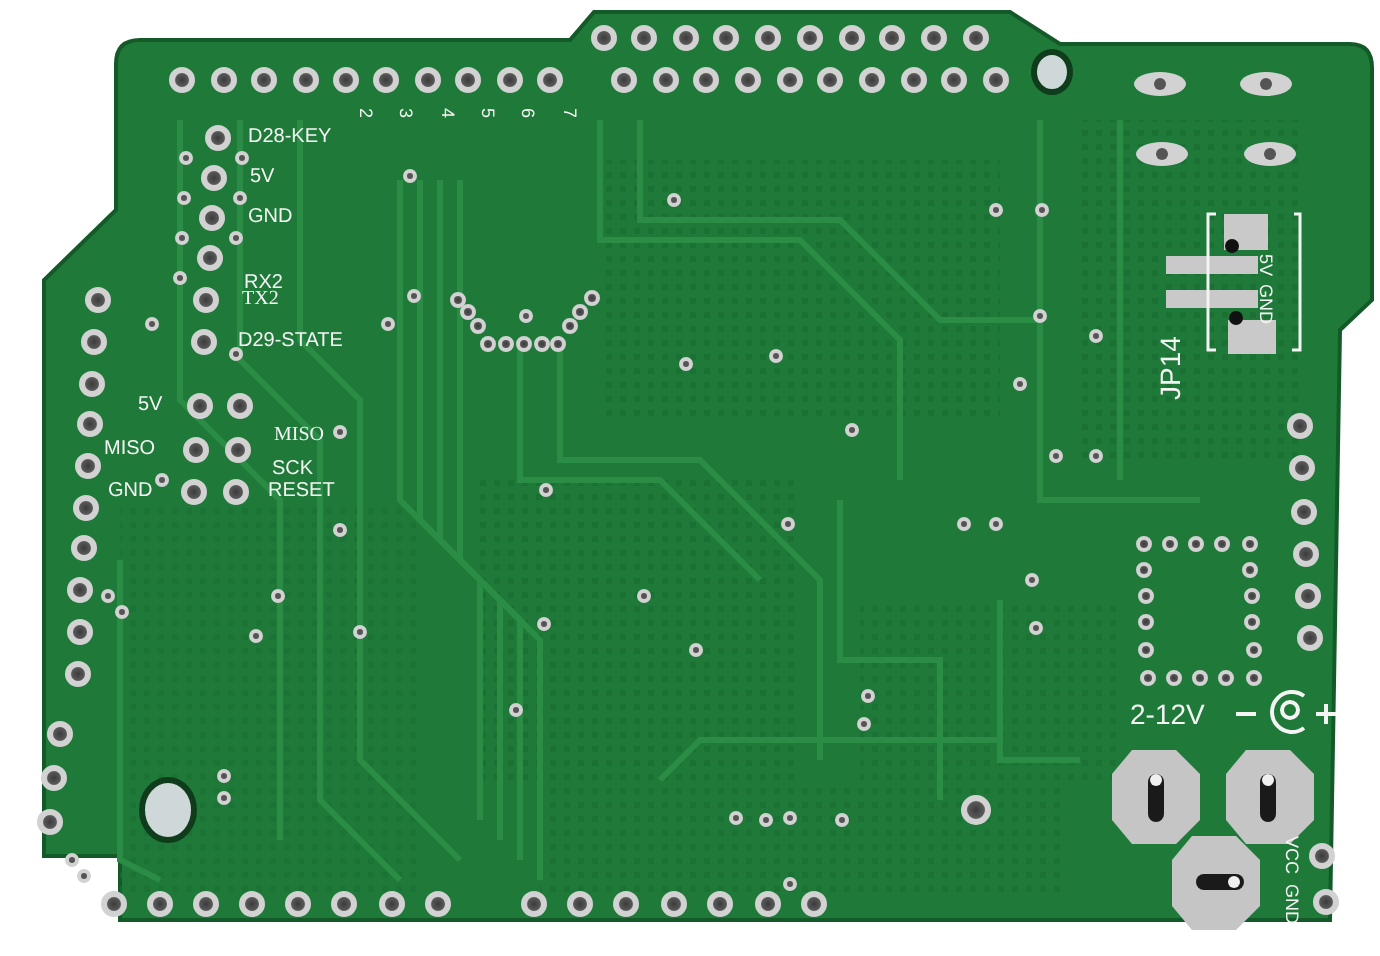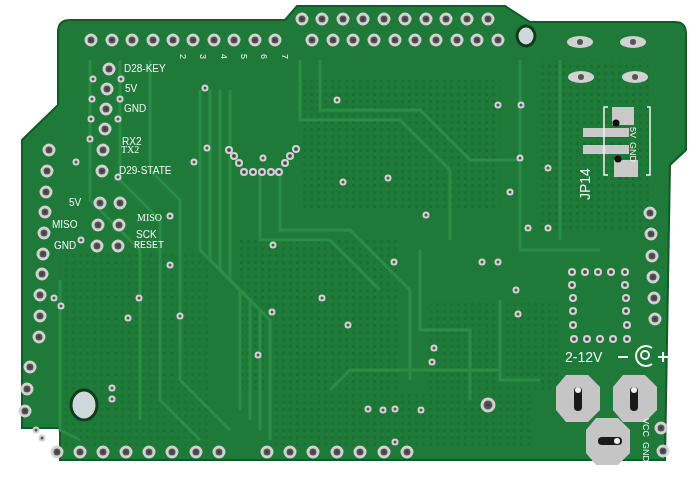--- a/index.html
+++ b/index.html
@@ -307,21 +307,21 @@
 <span class="silk" style="left:124px;top:103px;">GND</span>
 <span class="silk" style="left:122px;top:124px;margin-top:12px;">RX2</span>
 <span class="silk" style="left:121px;top:144px;font-family:Liberation Serif, serif;">TX2</span>
 <span class="silk" style="left:119px;top:165px;">D29-STATE</span>
 
 <span class="silk" style="left:69px;top:197px;">5V</span>
 <span class="silk" style="left:52px;top:219px;">MISO</span>
 <span class="silk" style="left:54px;top:240px;">GND</span>
 <span class="silk" style="left:137px;top:212px;font-family:Liberation Serif, serif;">MISO</span>
 <span class="silk" style="left:136px;top:229px;">SCK</span>
-<span class="silk" style="left:134px;top:240px;font-family:Liberation Mono, monospace;">RESET</span>
+<span class="silk" style="left:134px;top:240px;">RESET</span>
 
 <span class="silk tiny rot" style="left:187px;top:54px;">2</span>
 <span class="silk tiny rot" style="left:207px;top:54px;">3</span>
 <span class="silk tiny rot" style="left:228px;top:54px;">4</span>
 <span class="silk tiny rot" style="left:248px;top:54px;">5</span>
 <span class="silk tiny rot" style="left:268px;top:54px;">6</span>
 <span class="silk tiny rot" style="left:289px;top:54px;">7</span>
 
 <span class="silk big rotccw" style="left:578px;top:200px;">JP14</span>
 <span class="silk tiny rot" style="left:637px;top:127px;">5V</span>

